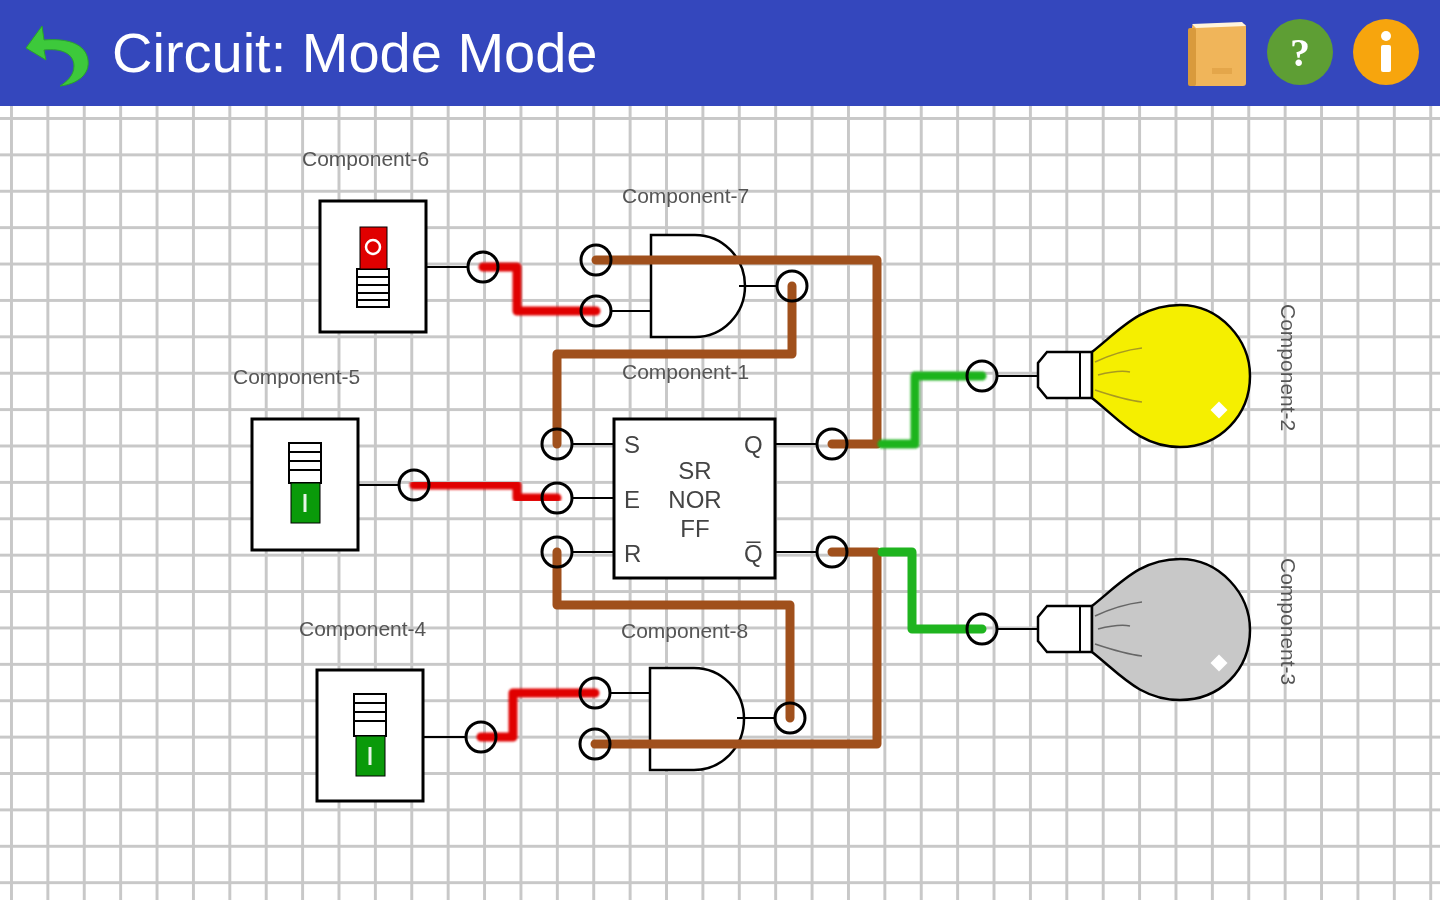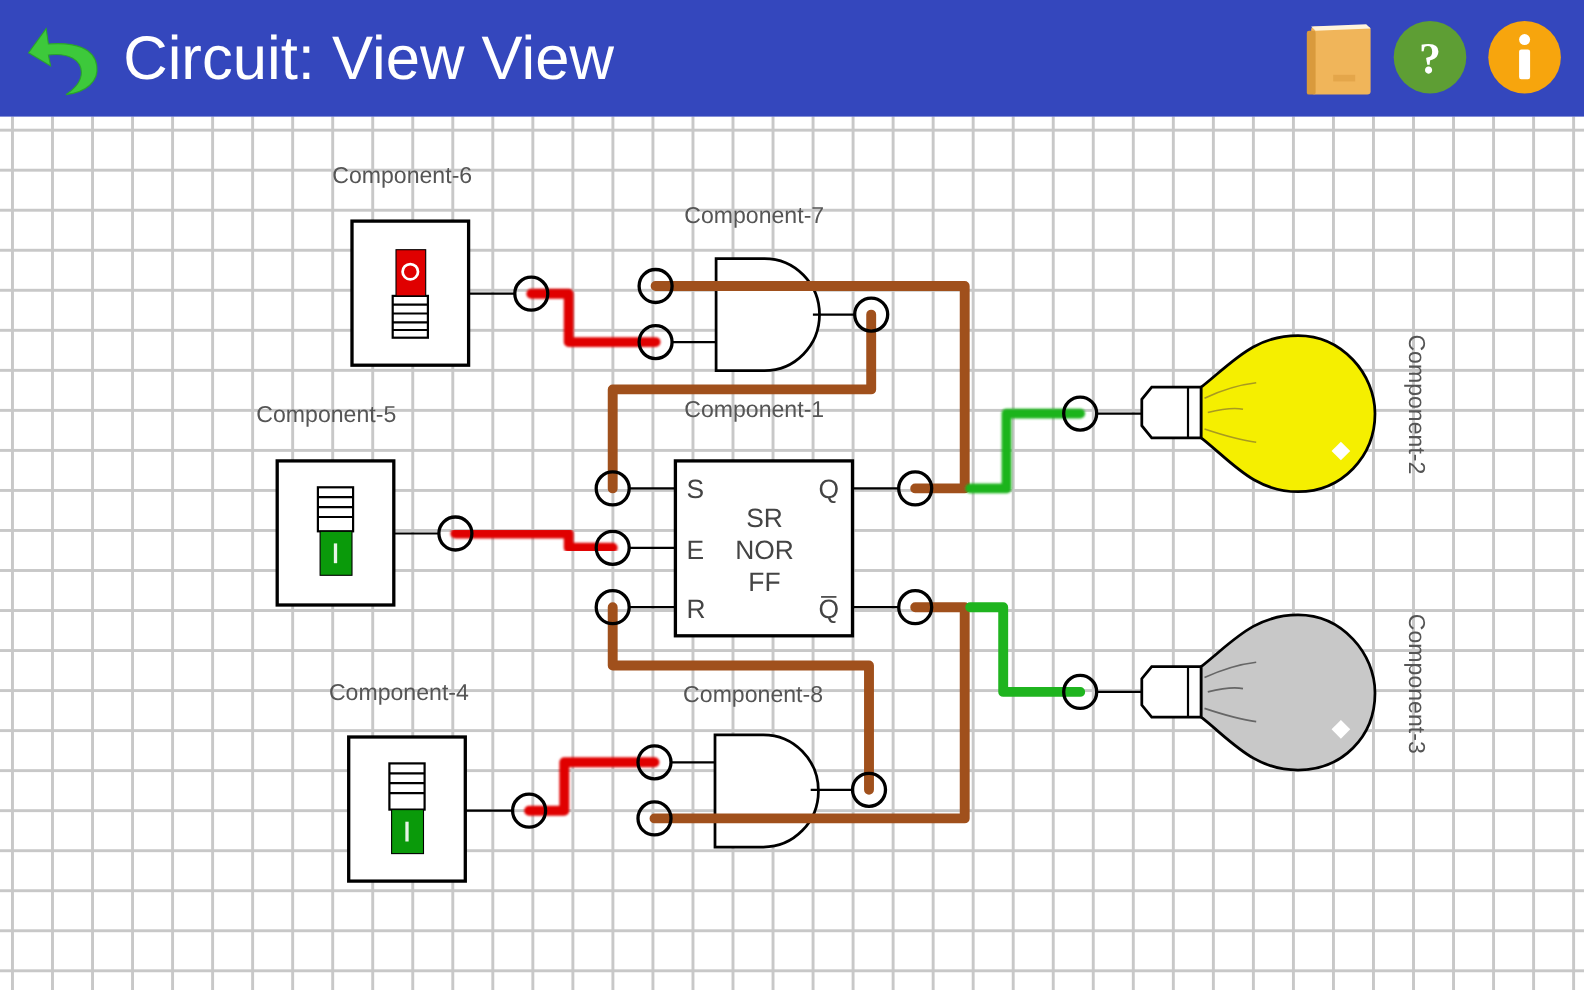--- a/index.html
+++ b/index.html
@@ -21,21 +21,21 @@
 </style>
 </head>
 <body>
 
 <div class="appbar">
   <div class="back">
     <svg width="72" height="72" viewBox="0 0 72 72">
       <path d="M20 8 L4 30 L24 42 L22 32 C40 30 52 36 52 48 C52 58 44 64 38 68 C56 66 68 56 66 42 C64 26 46 20 22 22 Z" fill="#3dc93b" stroke="#2aa52a" stroke-width="1"></path>
     </svg>
   </div>
-  <div class="title">Circuit: View View</div>
+  <div class="title">Circuit: Mode Mode</div>
 
   <div class="ab-btn" style="left:1186px;">
     <svg width="62" height="70" viewBox="0 0 62 70">
       <rect x="6" y="6" width="54" height="62" rx="3" fill="#f0b55a"></rect>
       <rect x="2" y="10" width="8" height="58" rx="2" fill="#d99a3c"></rect>
       <path d="M6 6 L56 4 L60 8 L10 10 Z" fill="#fff4dc"></path>
       <rect x="26" y="50" width="20" height="6" fill="#e4a64a"></rect>
     </svg>
   </div>
   <div class="ab-btn" style="left:1266px;">

